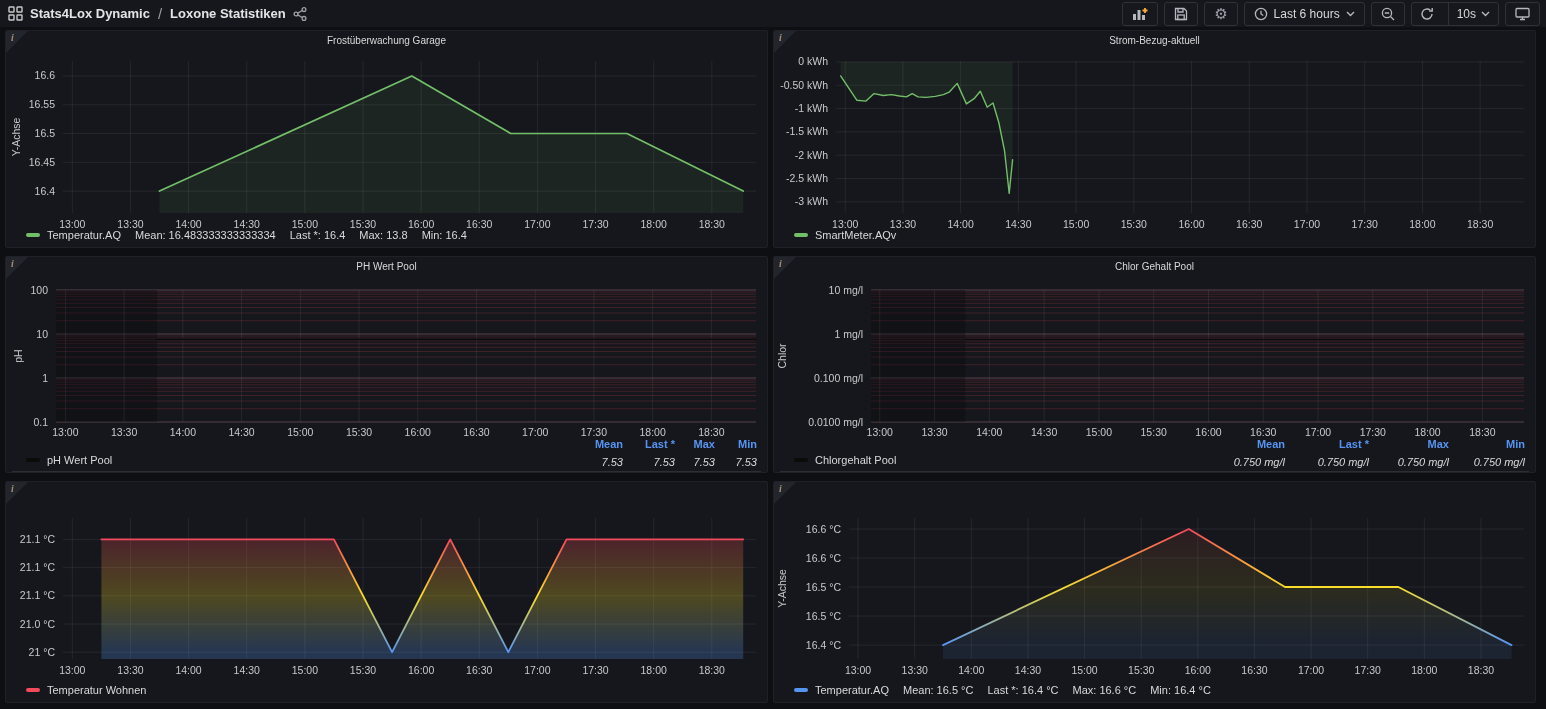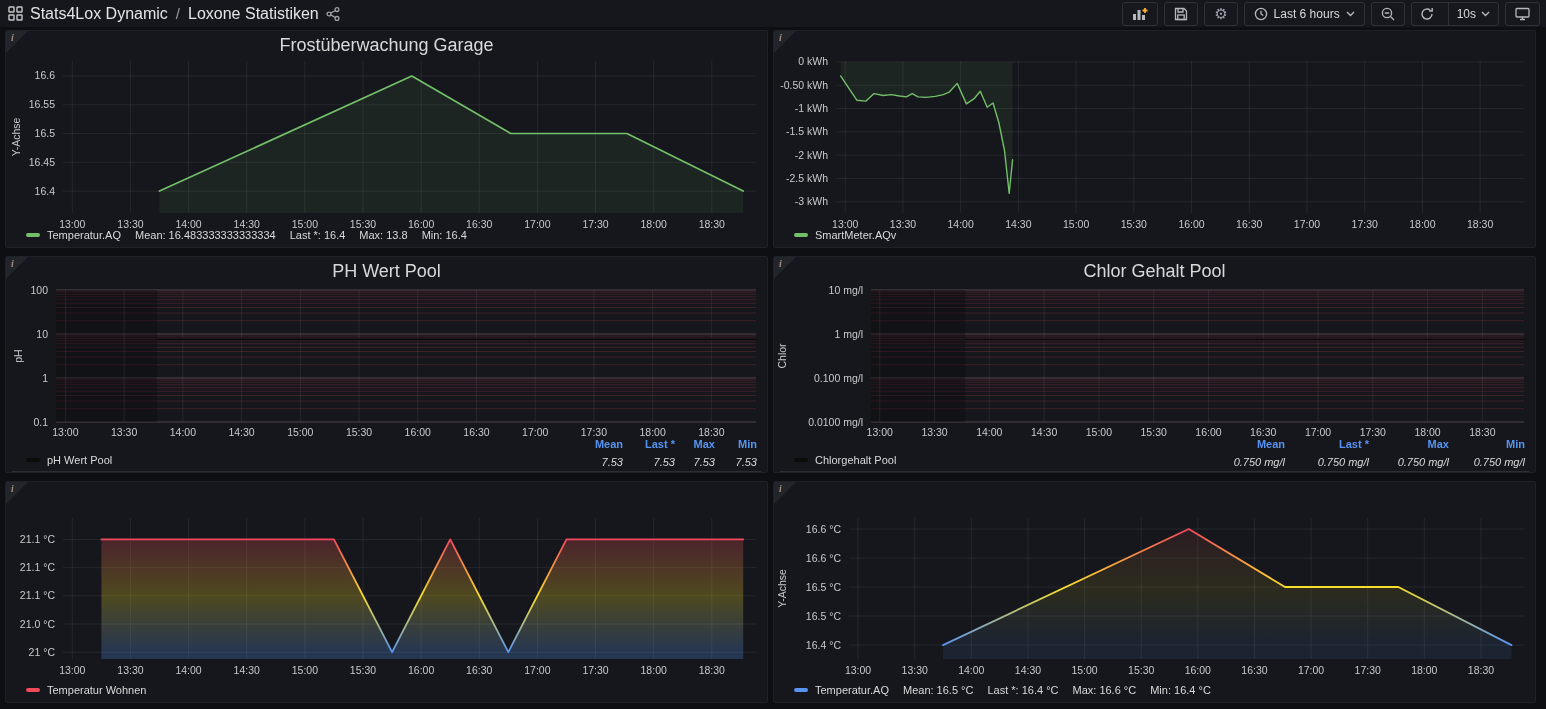--- a/index.html
+++ b/index.html
@@ -1,34 +1,34 @@
 <!DOCTYPE html>
 <html><head>
 <meta charset="utf-8">
 <style>
   html,body{margin:0;padding:0;background:#0e0f13;width:1546px;height:709px;overflow:hidden;
     font-family:"Liberation Sans",sans-serif;-webkit-font-smoothing:antialiased;}
   .topbar{height:27px;background:#15171c;display:flex;align-items:center;justify-content:space-between;
     padding:0 6px 0 8px;}
   .tb-left{display:flex;align-items:center;gap:7px;}
-  .bc-text{color:#e3e4e6;font-size:16px;}
+  .bc-text{color:#e3e4e6;font-size:13px;font-weight:bold;}
   .bc-sep{color:#9b9da2;font-size:15px;margin:0 1px;}
   .tb-right{display:flex;align-items:center;gap:6px;}
   .tb-btn{display:flex;align-items:center;gap:6px;height:24px;padding:0 9px;border:1px solid #2e3138;
     border-radius:3px;background:#16181d;color:#d8d9da;font-size:12px;cursor:pointer;}
   .tb-btn svg{display:block;}
   .split{display:flex;align-items:stretch;padding:0;}
   .split .seg{display:flex;align-items:center;gap:5px;padding:0 8px;text-align:center;}
   .split .seg+.seg{border-left:1px solid #2e3138;}
   .grid{display:grid;grid-template-columns:763px 763px;grid-template-rows:218px 217px 222px;
     column-gap:5px;row-gap:8px;padding:3px 10px 0 5px;}
   .panel{position:relative;background:#15171c;border:1px solid #1f2127;border-radius:2px;
     box-sizing:border-box;overflow:hidden;}
   .panel-title{position:absolute;top:4px;left:0;right:0;text-align:center;margin:0;
-    color:#d8d9da;font-size:18px;font-weight:500;cursor:pointer;z-index:3;}
+    color:#d8d9da;font-size:10px;font-weight:500;cursor:pointer;z-index:3;}
   .info-corner{position:absolute;top:0;left:0;width:0;height:0;z-index:4;
     border-top:22px solid #22252c;border-right:22px solid transparent;cursor:pointer;}
   .info-corner i{position:absolute;top:-21px;left:5px;font-size:10px;font-style:italic;font-weight:700;
     color:#a39070;font-family:"Liberation Serif",serif;}
   .chart{position:absolute;inset:0;z-index:1;}
   .legend{position:absolute;left:20px;bottom:6px;z-index:2;display:flex;align-items:center;
     font-size:11px;color:#d8d9da;white-space:nowrap;}
   .legend .swatch{display:inline-block;width:14px;height:4px;border-radius:2px;margin-right:7px;}
   .legend .stat{margin-left:14px;}
   .stats-table{position:absolute;right:10px;bottom:1px;z-index:2;font-size:11px;text-align:right;margin-top:48px;}
@@ -199,20 +199,21 @@
         <span class="stat">Mean: 16.483333333333334</span>
         <span class="stat">Last *: 16.4</span>
         <span class="stat">Max: 13.8</span>
         <span class="stat">Min: 16.4</span>
       </div>
   </section>
   <section class="panel">
     <div class="info-corner">
         <i>i</i>
       </div>
+    <h2 class="panel-title">Strom-Bezug-aktuell</h2>
     <div class="chart"><svg viewBox="0 0 761 216" width="100%" height="100%" preserveAspectRatio="none">
           <line x1="62" x2="750" y1="30.932515337423297" y2="30.932515337423297" stroke="rgba(255,255,255,0.07)" stroke-width="1"></line>
           <line x1="62" x2="750" y1="54.24539877300613" y2="54.24539877300613" stroke="rgba(255,255,255,0.07)" stroke-width="1"></line>
           <line x1="62" x2="750" y1="77.55828220858895" y2="77.55828220858895" stroke="rgba(255,255,255,0.07)" stroke-width="1"></line>
           <line x1="62" x2="750" y1="100.87116564417178" y2="100.87116564417178" stroke="rgba(255,255,255,0.07)" stroke-width="1"></line>
           <line x1="62" x2="750" y1="124.1840490797546" y2="124.1840490797546" stroke="rgba(255,255,255,0.07)" stroke-width="1"></line>
           <line x1="62" x2="750" y1="147.49693251533742" y2="147.49693251533742" stroke="rgba(255,255,255,0.07)" stroke-width="1"></line>
           <line x1="62" x2="750" y1="170.80981595092024" y2="170.80981595092024" stroke="rgba(255,255,255,0.07)" stroke-width="1"></line>
           <line x1="71.23489932885907" x2="71.23489932885907" y1="30" y2="182" stroke="rgba(255,255,255,0.07)" stroke-width="1"></line>
           <line x1="128.9530201342282" x2="128.9530201342282" y1="30" y2="182" stroke="rgba(255,255,255,0.07)" stroke-width="1"></line>

